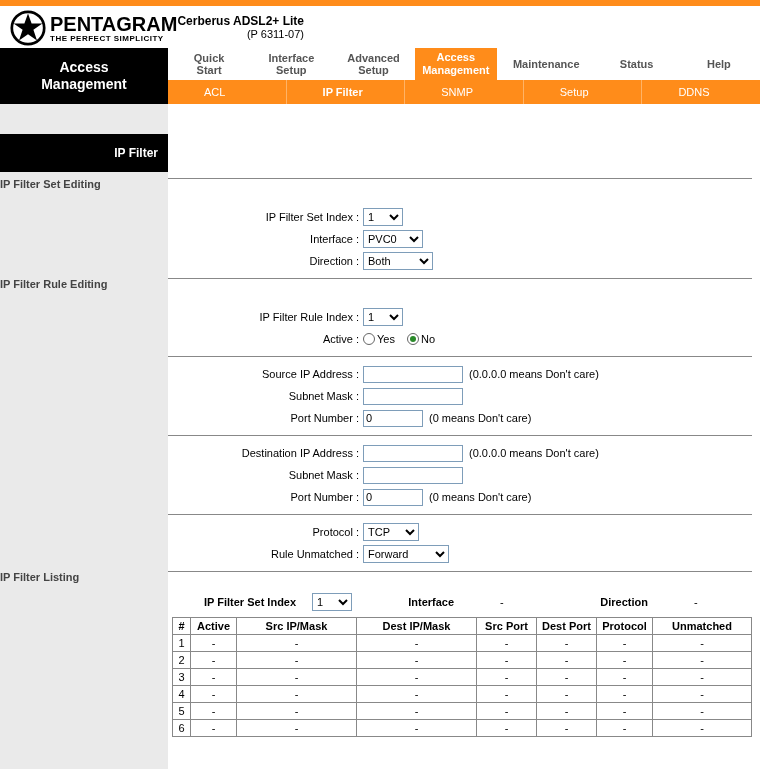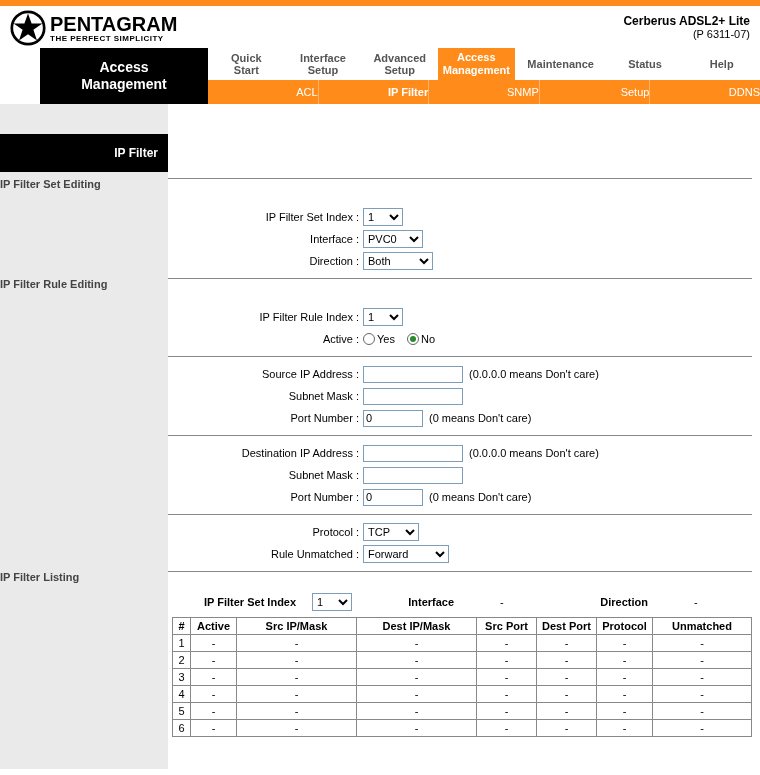--- a/index.html
+++ b/index.html
@@ -1,34 +1,34 @@
 <!DOCTYPE html>
 <html><head>
 <meta charset="utf-8">
 <style>
 * { box-sizing: border-box; margin: 0; padding: 0; }
 body { font-family: Arial, Helvetica, sans-serif; font-size: 11px; color: #000; width: 760px; background: #fff; }
 .top-bar { height: 6px; background: #ff8c1a; }
-.header { display: flex; justify-content: space-between; align-items: flex-start; padding: 4px 10px 2px 10px; }
+.header { display: flex; align-items: flex-start; padding: 4px 10px 2px 10px; }
 .logo-block { display: flex; align-items: center; gap: 4px; }
 .logo-star { width: 36px; height: 36px; }
 .logo-text { display: flex; flex-direction: column; }
 .logo-title { font-family: Arial Black, Arial, sans-serif; font-size: 20px; font-weight: 900; letter-spacing: 0px; }
 .logo-sub { font-size: 8px; font-weight: bold; letter-spacing: 0.5px; margin-top: -2px; }
 .device-block { text-align: right; font-size: 12px; font-weight: bold; padding-top: 4px; }
 .device-model { font-weight: normal; font-size: 11px; }
-.navbar { display: flex; height: 56px; padding-left: 40px; }
+.navbar { display: flex; height: 56px; }
 .nav-left { width: 168px; background: #000; color: #fff; display: flex; align-items: center; justify-content: center; font-weight: bold; font-size: 14px; text-align: center; line-height: 1.2; }
 .nav-right { flex: 1; display: flex; flex-direction: column; }
 .main-tabs { display: flex; height: 32px; background: #fff; }
 .main-tab { flex: 1; display: flex; align-items: center; justify-content: center; font-weight: bold; font-size: 11px; color: #555; text-align: center; cursor: pointer; }
 .main-tab.active { background: #ff8c1a; color: #fff; line-height: 1.2; }
 .main-tab.mnt { flex: 1.2; }
 .sub-tabs { display: flex; height: 24px; background: #ff8c1a; }
-.sub-tab { flex: 1; display: flex; align-items: center; justify-content: flex-end; color: #fff; font-size: 11px; border-right: 1px solid #ffb366; cursor: pointer; }
+.sub-tab { flex: 1; display: flex; align-items: center; justify-content: flex-start; color: #fff; font-size: 11px; border-right: 1px solid #ffb366; cursor: pointer; margin-left: 36px; }
 .sub-tab:last-child { border-right: none; }
 .sub-tab.active { font-weight: bold; }
 .section-title-black { background: #000; color: #fff; font-weight: bold; font-size: 12px; padding: 12px 10px; text-align: right; margin-top: 30px; }
 .section-label { color: #444; font-weight: bold; font-size: 11px; text-align: left; padding: 6px 0 6px 0; }
 .form-row { display: flex; align-items: center; height: 22px; }
 .form-label { width: 195px; text-align: right; padding-right: 4px; font-size: 11px; }
 .form-field { display: flex; align-items: center; gap: 4px; }
 select { font-size: 11px; border: 1px solid #7e9db9; background: #fff; height: 18px; }
 input[type=text] { font-size: 11px; border: 1px solid #7e9db9; height: 17px; padding: 0 2px; }
 .hint { font-size: 11px; color: #000; margin-left: 2px; }

